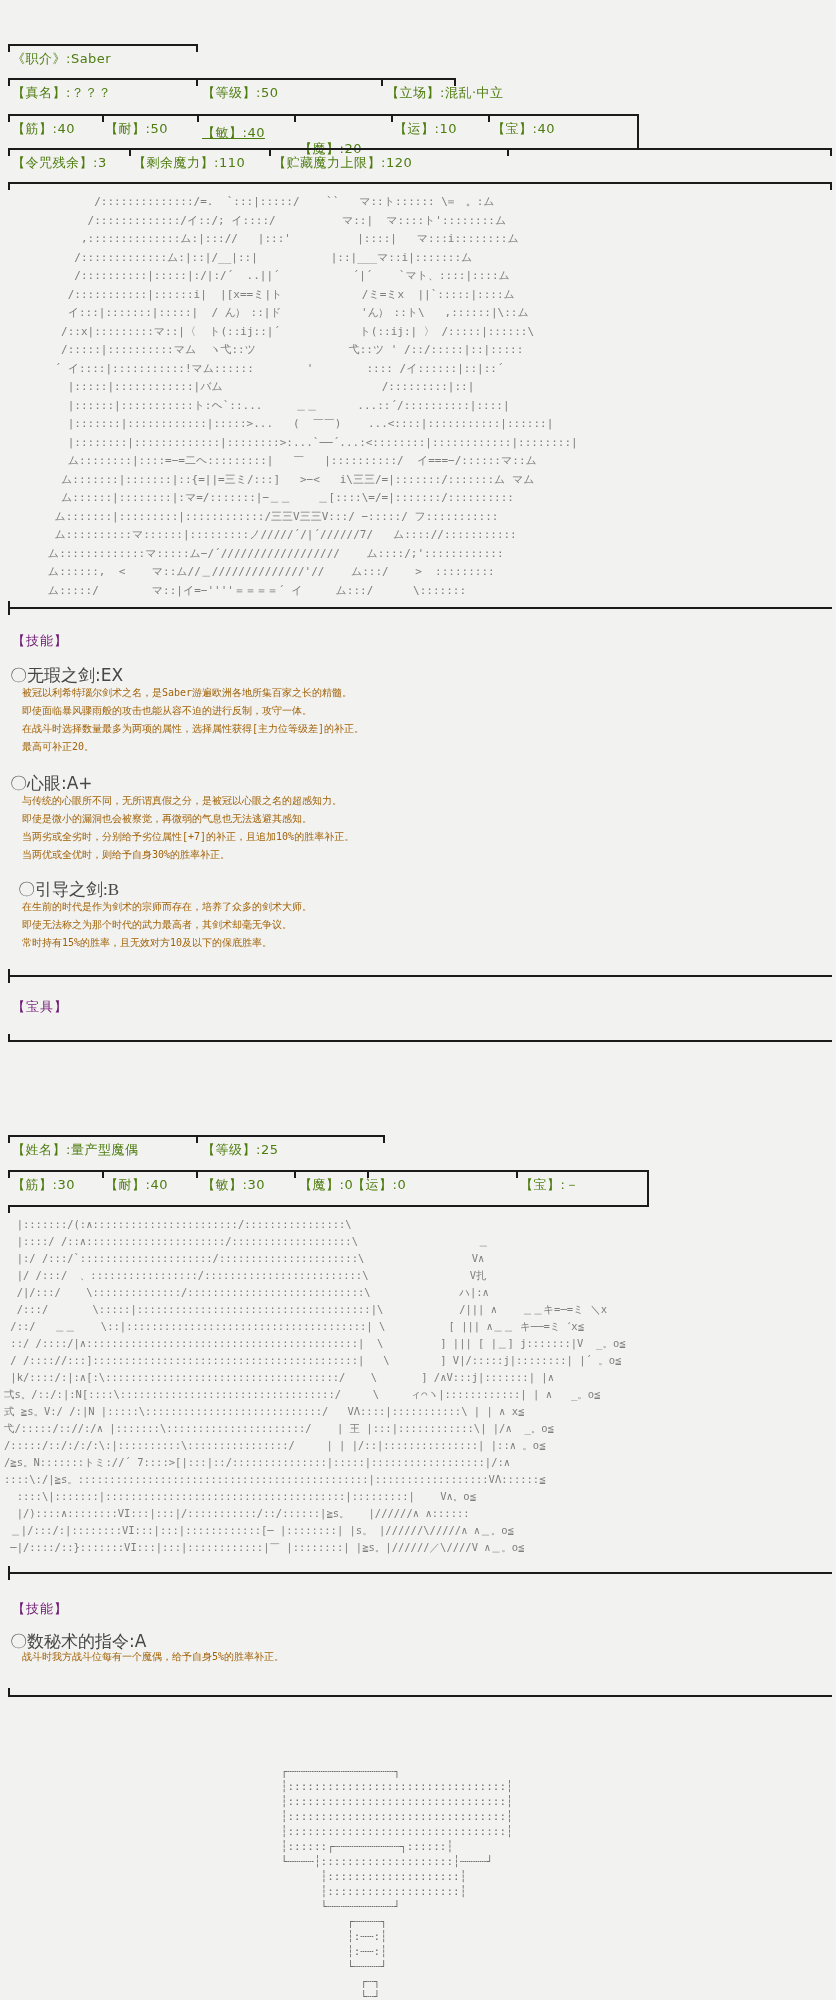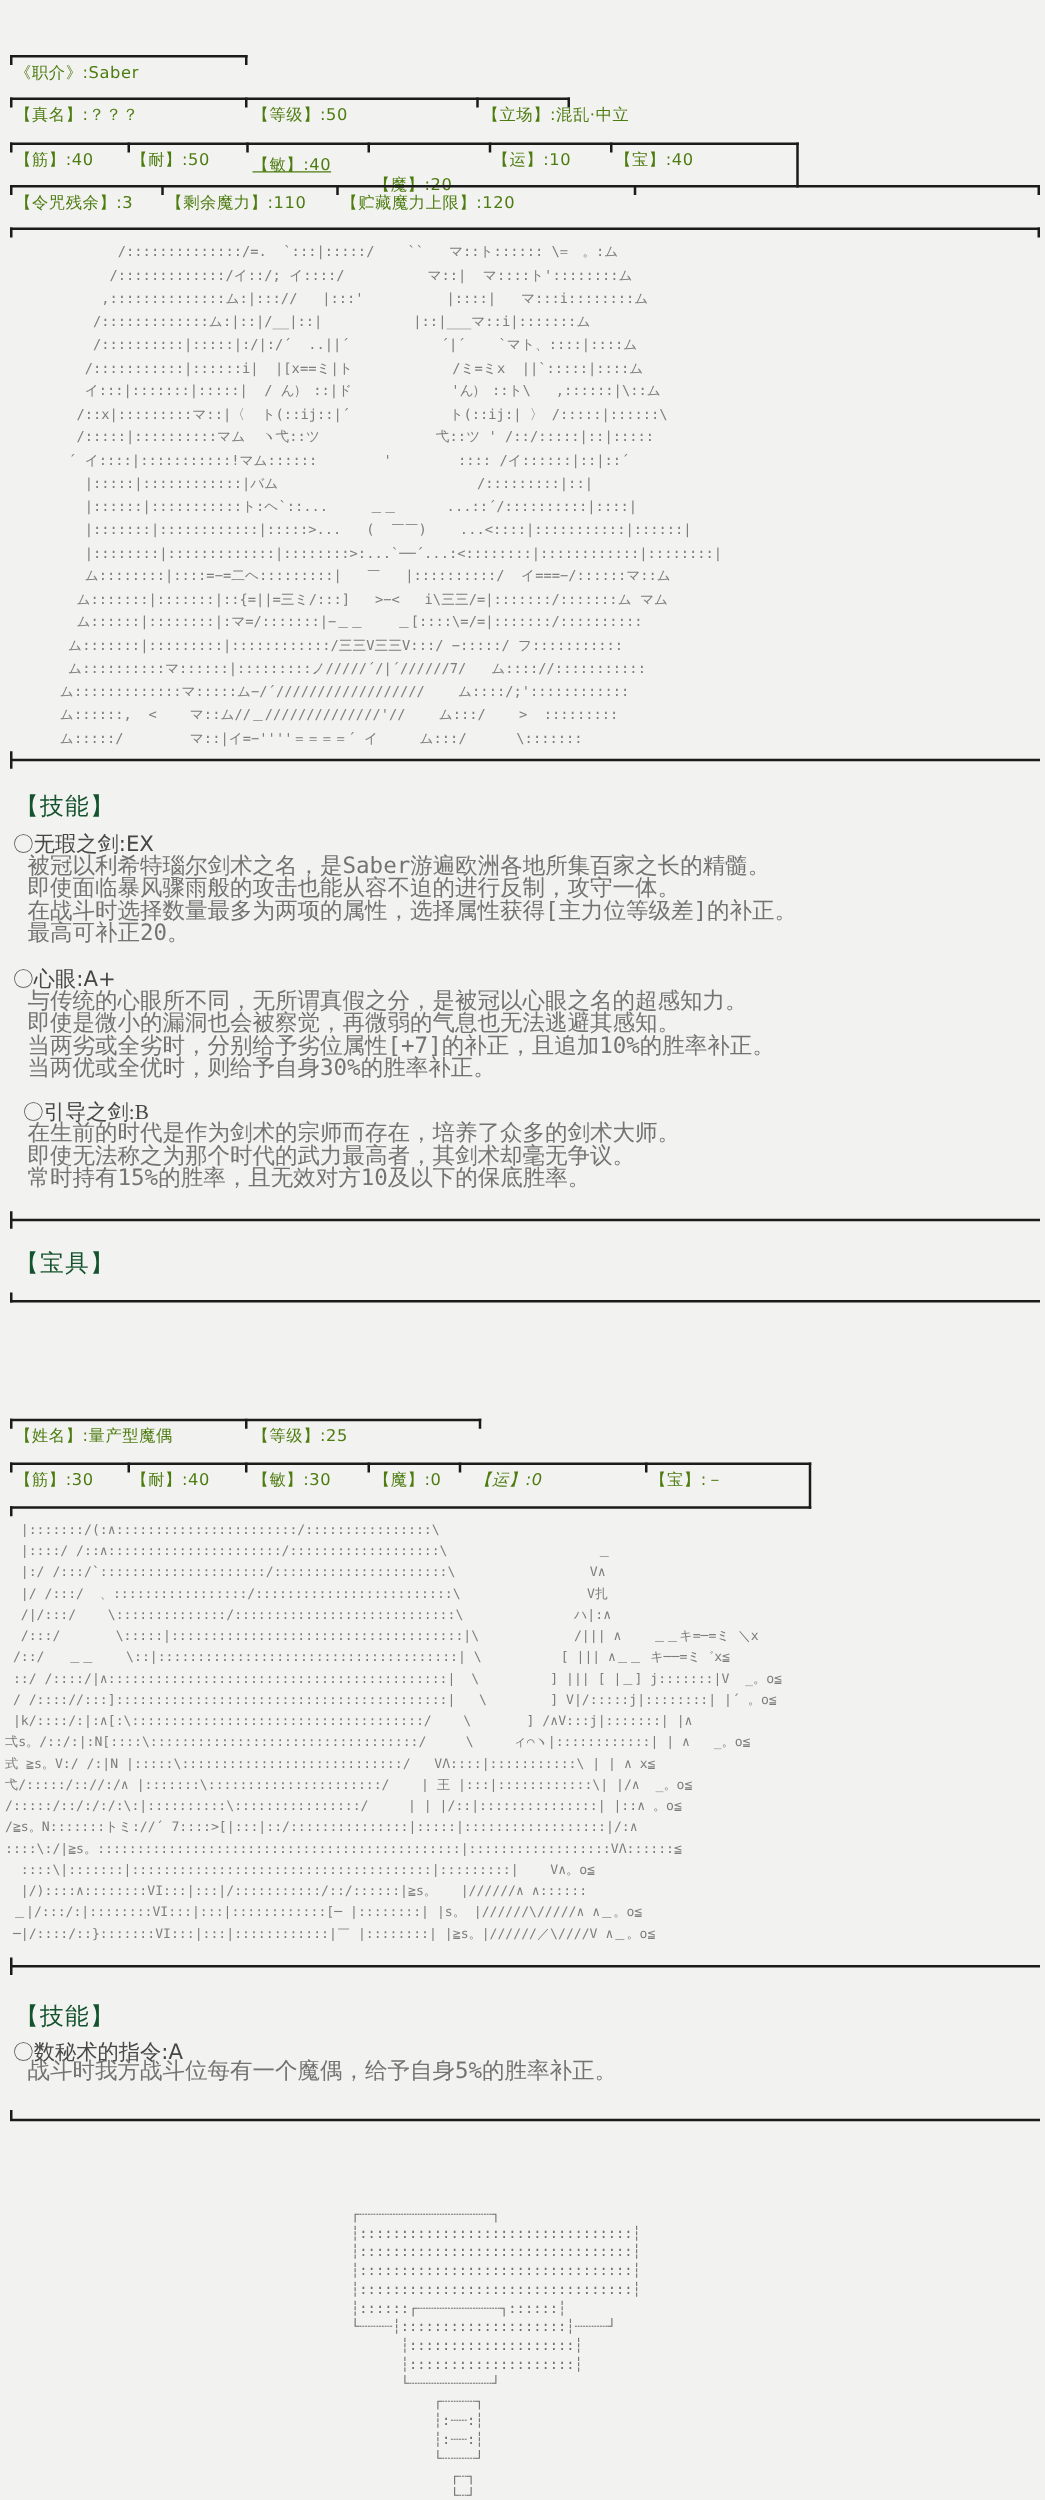--- a/index.html
+++ b/index.html
@@ -16,30 +16,30 @@
   .tk { position:absolute; width:2px; height:8px; background:#1b1b1b; }
   .vl { position:absolute; width:2px; background:#1b1b1b; }
   .cell {
     position:absolute;
     font-size:13px; line-height:18px;
     color:#4d7c0f; white-space:nowrap;
     letter-spacing:0.5px;
   }
   .sec-h {
     position:absolute;
-    font-size:19px; color:#14532d; letter-spacing:1px;
+    font-size:13px; color:#701a75; letter-spacing:1px;
   }
   .skill-title {
     position:absolute;
     font-size:17px; color:#474747; white-space:pre;
   }
   .skill-desc {
     position:absolute;
-    font-size:18px; line-height:18px;
-    color:#737373; white-space:pre;
+    font-size:10px; line-height:18px;
+    color:#a16207; white-space:pre;
   }
   .aa {
     position:absolute;
     font-family:"DejaVu Sans Mono", monospace;
     color:#7d7d7d;
     white-space:pre;
   }
   .aa1 { font-size:11px; line-height:18.5px; }
   .aa2 { font-size:10.5px; line-height:17px; }
   .aa3 { font-size:11px; line-height:15px; color:#6f6f6f; }
@@ -153,21 +153,21 @@
 <div class="tk" style="left:102px;top:1170px;"></div>
 <div class="tk" style="left:196px;top:1170px;"></div>
 <div class="tk" style="left:294px;top:1170px;"></div>
 <div class="tk" style="left:367px;top:1170px;"></div>
 <div class="tk" style="left:516px;top:1170px;"></div>
 <div class="vl" style="left:647px;top:1170px;height:37px;"></div>
 <div class="cell" style="left:12px;top:1176px;">【筋】:30</div>
 <div class="cell" style="left:105px;top:1176px;">【耐】:40</div>
 <div class="cell" style="left:202px;top:1176px;text-align:right;">【敏】:30</div>
 <div class="cell" style="left:299px;top:1176px;">【魔】:0</div>
-<div class="cell" style="left:380px;top:1176px;font-style:italic;">【运】:0</div>
+<div class="cell" style="left:352px;top:1176px;">【运】:0</div>
 <div class="cell" style="left:520px;top:1176px;">【宝】:－</div>
 
 <div class="hl" style="left:8px;top:1205px;width:641px;"></div>
 <div class="tk" style="left:8px;top:1205px;"></div>
 
 <pre class="aa aa2" style="left:4px;top:1216px;">  |:::::::/(:∧:::::::::::::::::::::::/::::::::::::::::\
   |::::/ /::∧::::::::::::::::::::::/:::::::::::::::::::\                   ＿
   |:/ /:::/`:::::::::::::::::::::/::::::::::::::::::::::\                 V∧
   |/ /:::/  、:::::::::::::::::/:::::::::::::::::::::::::\                V扎
   /|/:::/    \::::::::::::::/::::::::::::::::::::::::::::\              ハ|:∧

